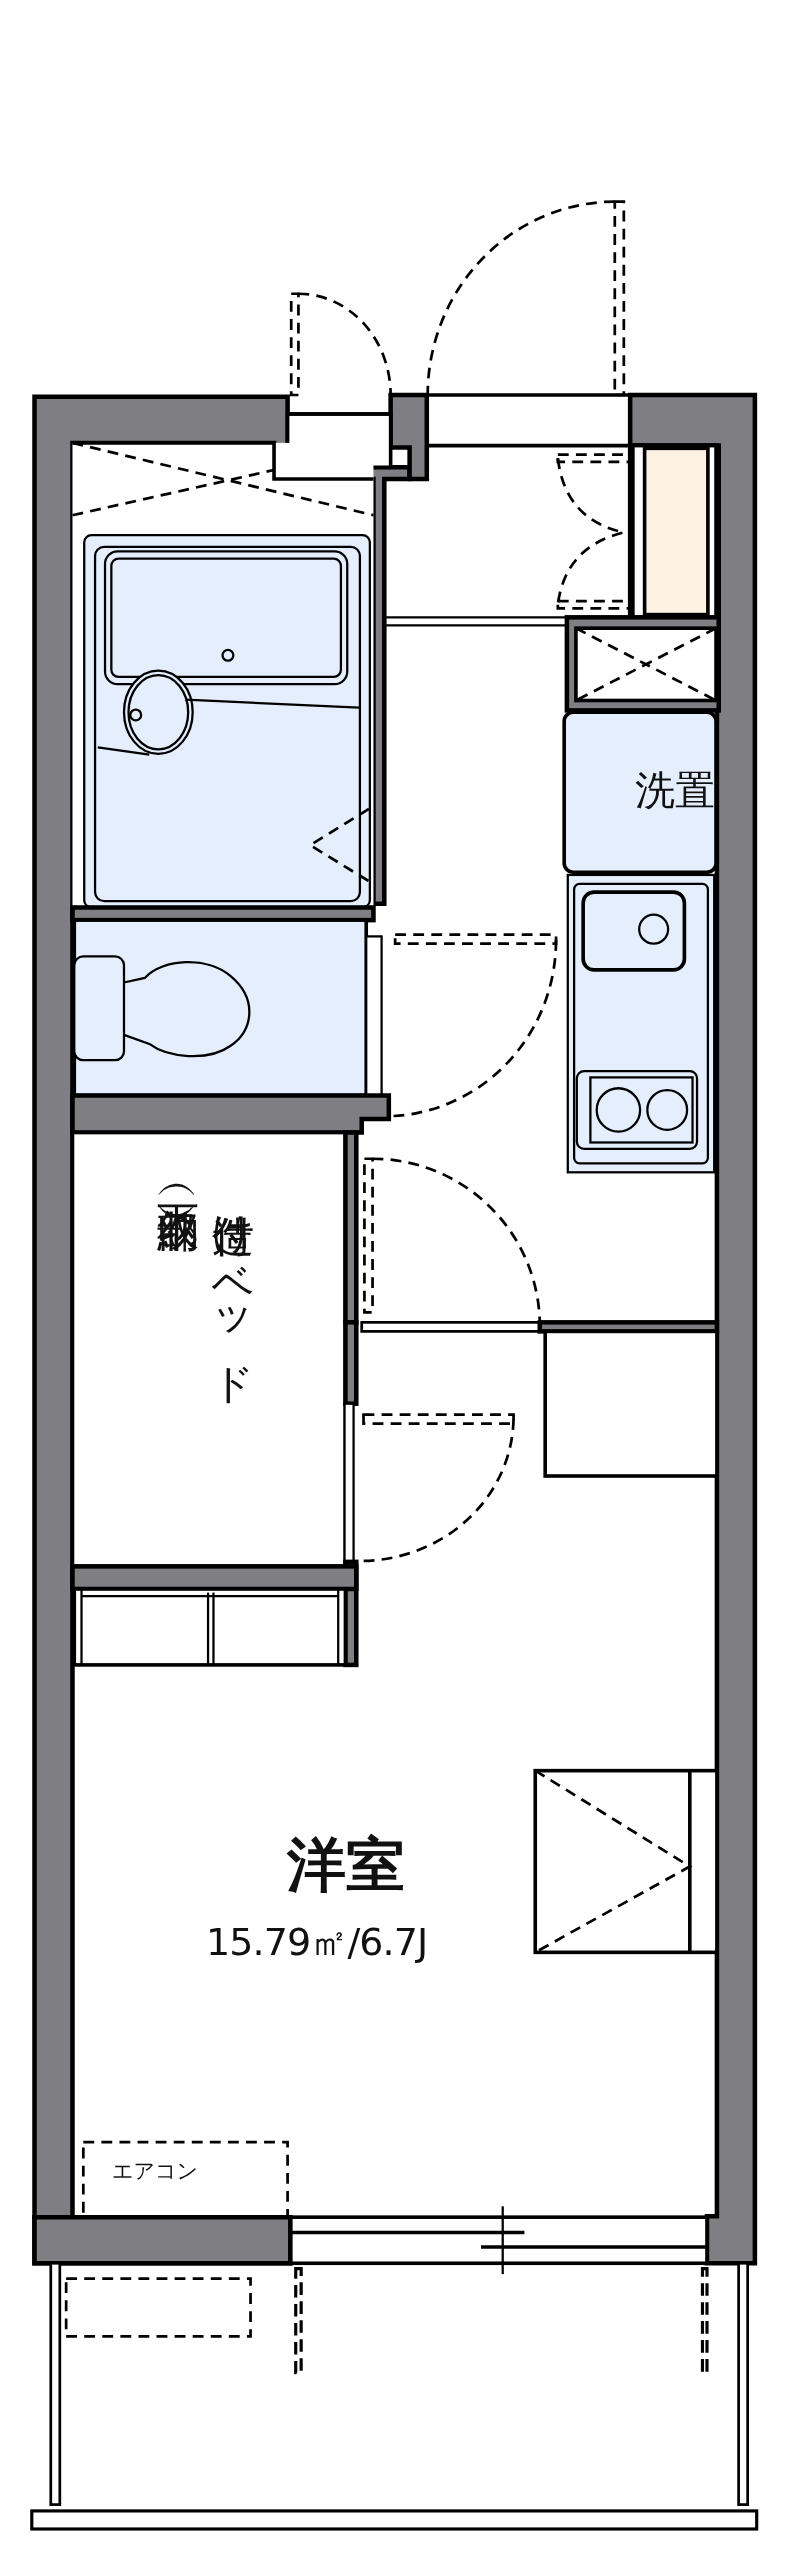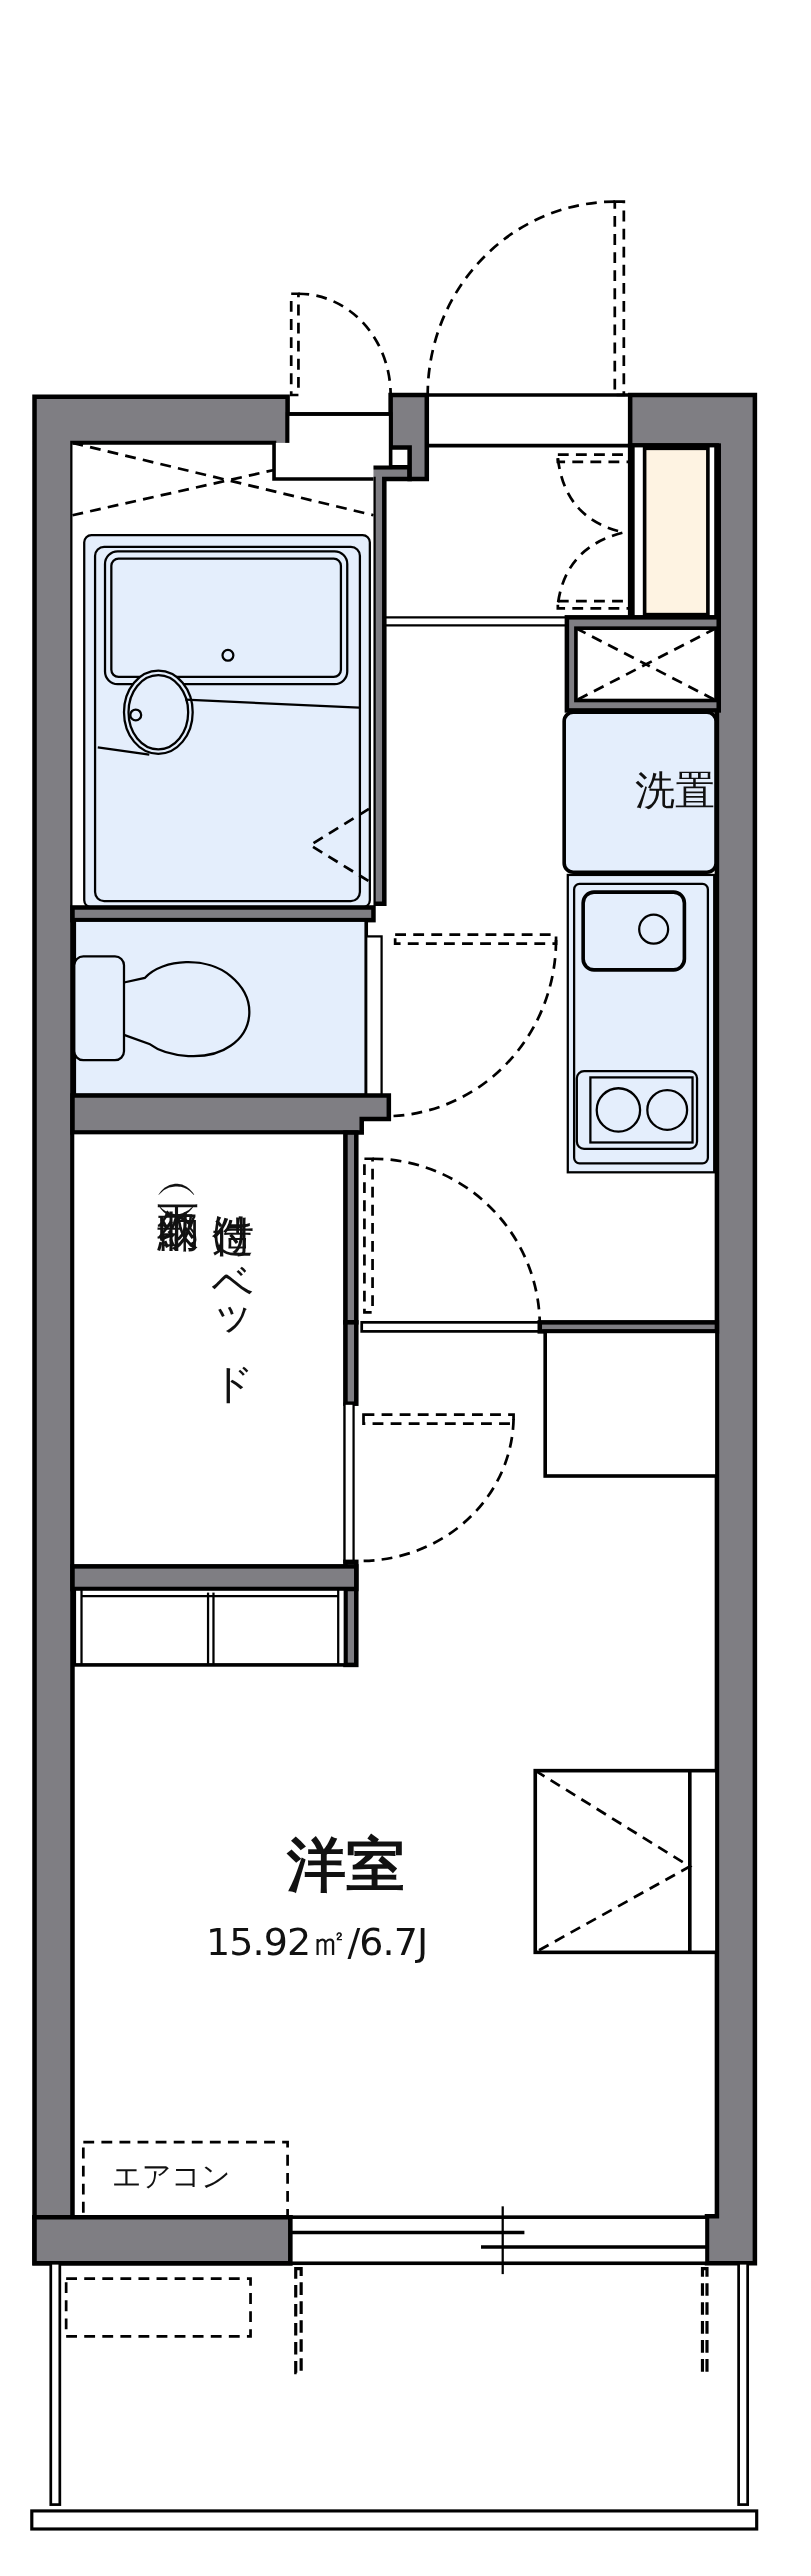--- a/index.html
+++ b/index.html
@@ -180,16 +180,16 @@
     <rect x="777" y="2510" width="5" height="115" class="dash2"></rect>
   </g>
 </svg>
 
 <div class="lbl" style="left:597px; top:770px; font-size:40px;margin-left:38px;">洗置</div>
 
 <div class="lbl vert" style="left:212px; top:1182px; font-size:42px;">造付けベッド</div>
 <div class="lbl vert" style="left:157px; top:1171px; font-size:42px;">（下部収納）</div>
 
 <div class="lbl" style="left:287px; top:1835px; font-size:59px;font-weight:bold;">洋室</div>
-<div class="lbl" style="left:206px; top:1923px; font-size:38px; letter-spacing:-0.9px;">15.92㎡/6.7J</div>
+<div class="lbl" style="left:206px; top:1923px; font-size:38px; letter-spacing:-0.9px;">15.79㎡/6.7J</div>
 
-<div class="lbl" style="left:112px; top:2162px; font-size:29px;">エアコン</div>
+<div class="lbl" style="left:112px; top:2162px; font-size:21px;font-family:Liberation Mono, monospace;">エアコン</div>
 
 
 </body></html>

